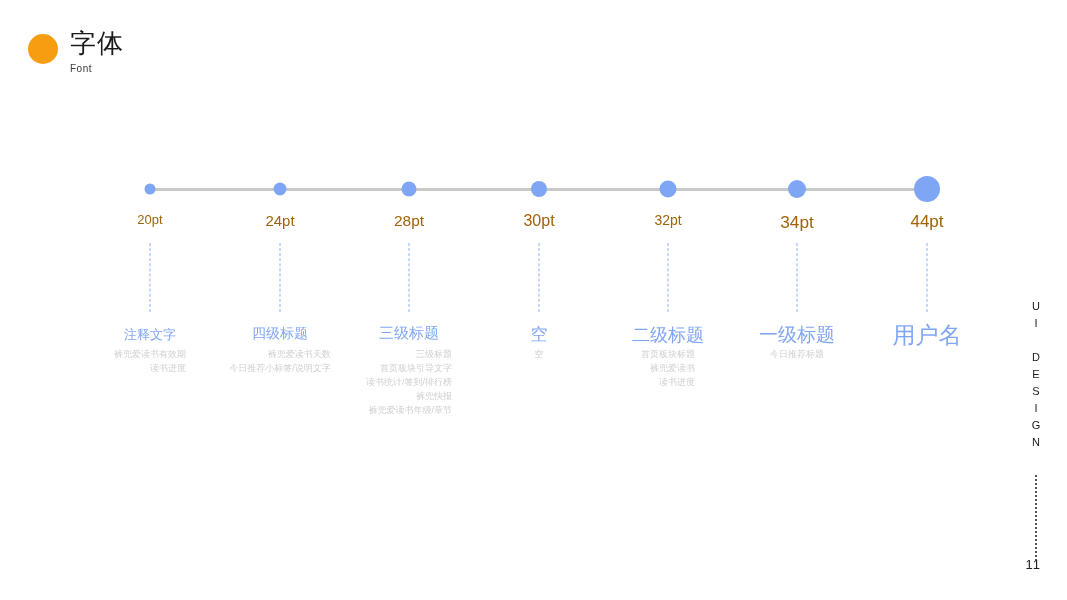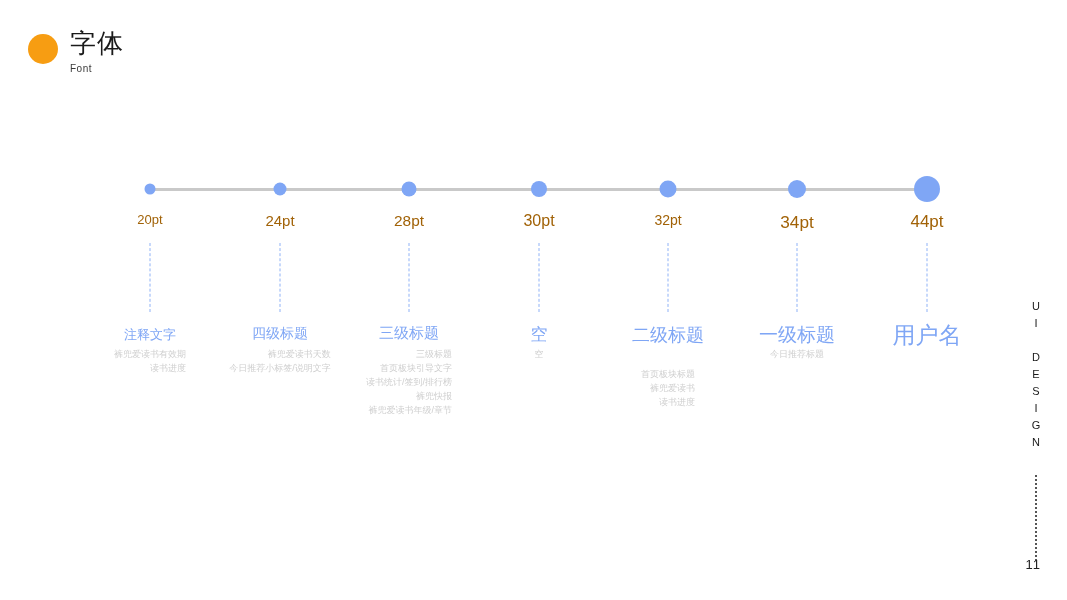--- a/index.html
+++ b/index.html
@@ -182,21 +182,21 @@
       <div class="node-pt" style="left: 539px; top: 212px; font-size: 16px;">30pt</div>
       <div class="node-dash" style="left: 539px; top: 243px; height: 69px;"></div>
       <div class="node-label" style="left: 539px; top: 323.3px; font-size: 17px;">空</div>
       <div class="node-desc" style="left: 539px; top: 347px;">
         <div>空</div>
       </div>
       <div class="node-dot" style="left: 668px; width: 17px; height: 17px;"></div>
       <div class="node-pt" style="left: 668px; top: 212px; font-size: 14px;">32pt</div>
       <div class="node-dash" style="left: 668px; top: 243px; height: 69px;"></div>
       <div class="node-label" style="left: 668px; top: 322.75px; font-size: 18px;">二级标题</div>
-      <div class="node-desc" style="left: 668px; top: 347px; margin-top: 20px;">
+      <div class="node-desc" style="left: 668px; top: 347px;">
         <div>首页板块标题</div>
         <div>裤兜爱读书</div>
         <div>读书进度</div>
       </div>
       <div class="node-dot" style="left: 797px; width: 18px; height: 18px;"></div>
       <div class="node-pt" style="left: 797px; top: 212px; font-size: 17.2px;">34pt</div>
       <div class="node-dash" style="left: 797px; top: 243px; height: 69px;"></div>
       <div class="node-label" style="left: 797px; top: 322.2px; font-size: 19px;">一级标题</div>
       <div class="node-desc" style="left: 797px; top: 347px;">
         <div>今日推荐标题</div>

